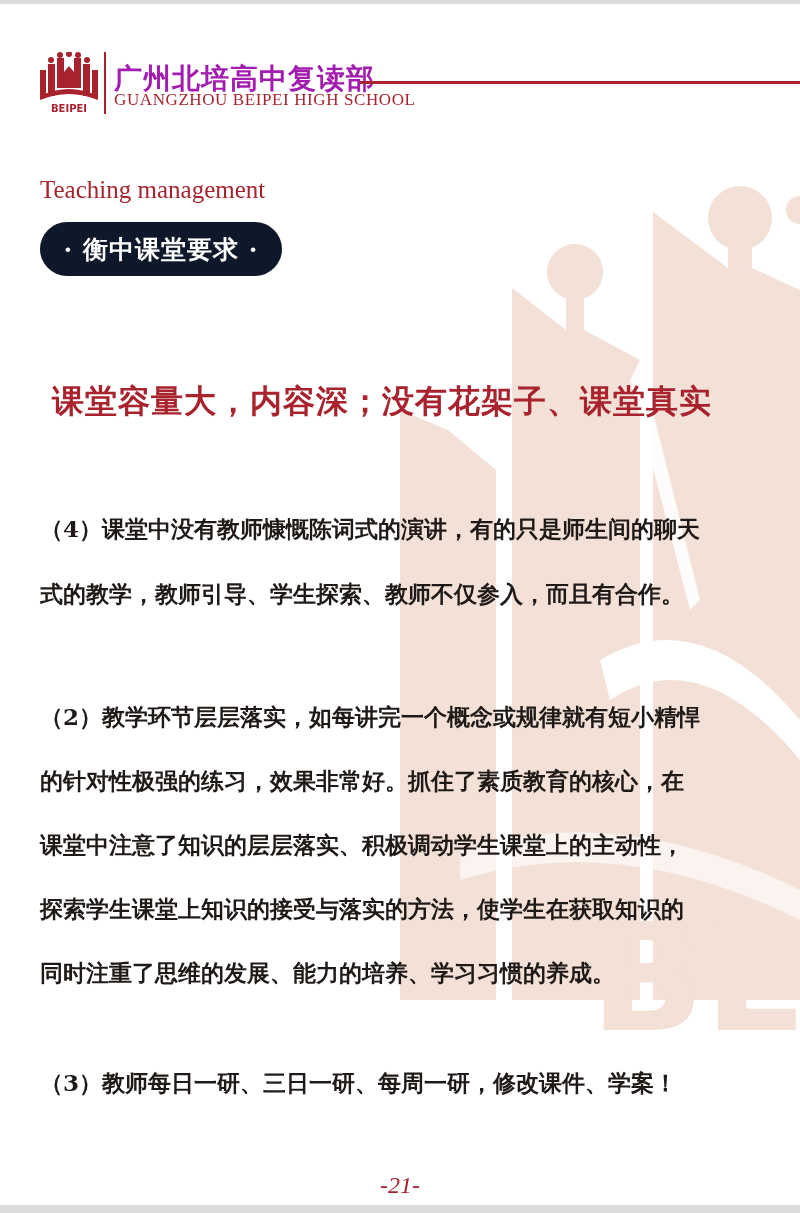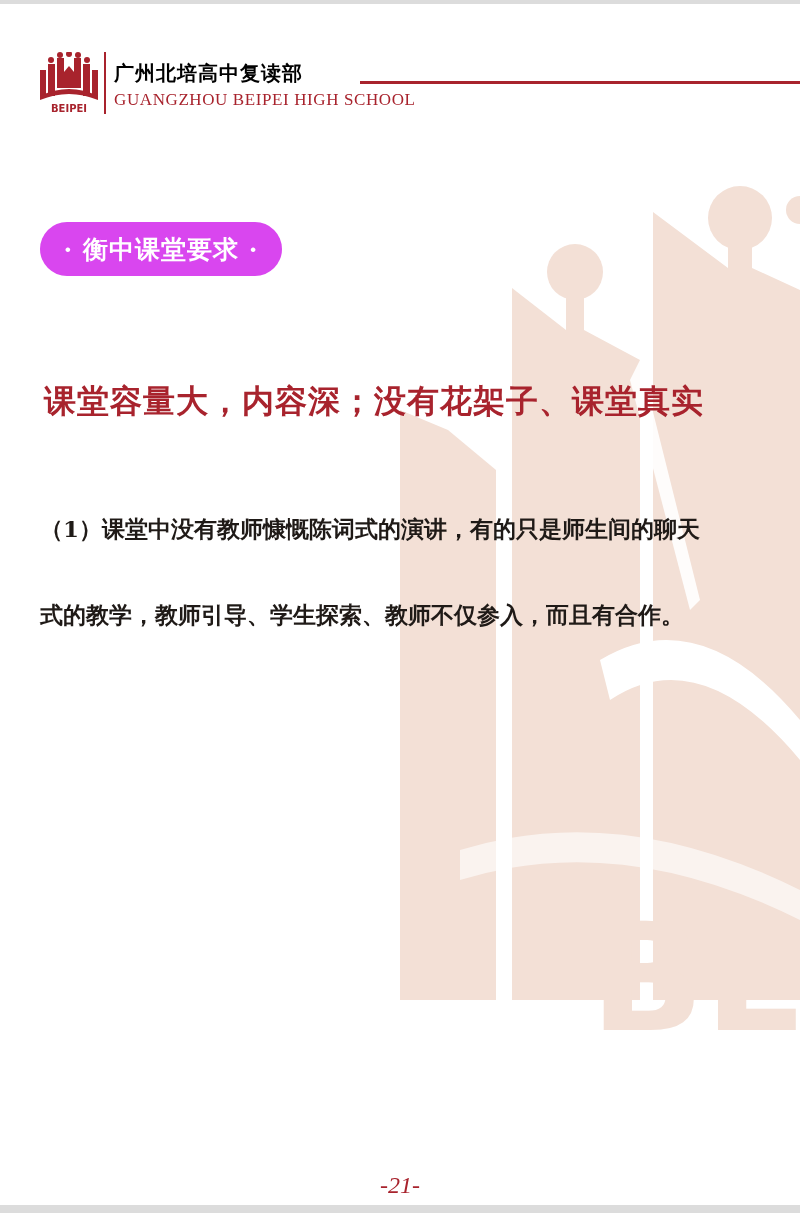--- a/index.html
+++ b/index.html
@@ -12,36 +12,36 @@
   .bottom-strip { position: absolute; left: 0; bottom: 0; width: 800px; height: 8px; background: #dcdcdc; }
 
   
   .watermark { position: absolute; left: 0; top: 0; width: 800px; height: 1213px; z-index: 0; }
 
   .content { position: absolute; left: 0; top: 0; width: 800px; height: 1213px; z-index: 1; }
 
   
   .logo { position: absolute; left: 38px; top: 52px; width: 62px; height: 62px; }
   .logo-divider { position: absolute; left: 104px; top: 52px; width: 2px; height: 62px; background: #a8232d; }
-  .school-cn { position: absolute; left: 114px; top: 60px; font-size: 20px; font-weight: bold; color: #000000; letter-spacing: 1px; white-space: nowrap; }
+  .school-cn { position: absolute; left: 114px; top: 60px; font-size: 28px; font-weight: bold; color: #a21caf; letter-spacing: 1px; white-space: nowrap; }
   .school-en { position: absolute; left: 114px; top: 90px; font-size: 17px; color: #a8232d; letter-spacing: 0.6px; white-space: nowrap; font-family: "Liberation Serif", serif; }
   .header-rule { position: absolute; left: 360px; top: 81px; width: 440px; height: 3px; background: #a8232d; }
 
   .section-cn { position: absolute; left: 40px; top: 138px; font-size: 36px; font-weight: bold; color: #a8232d; letter-spacing: 2px; white-space: nowrap; }
   .section-en { position: absolute; left: 40px; top: 176px; font-size: 25px; color: #a8232d; white-space: nowrap; font-family: "Liberation Serif", serif; }
 
-  .pill { position: absolute; left: 40px; top: 222px; width: 242px; height: 54px; border-radius: 27px; background: #d946ef;
+  .pill { position: absolute; left: 40px; top: 222px; width: 242px; height: 54px; border-radius: 27px; background: #0f172a;
           color: #ffffff; font-size: 25px; font-weight: bold; display: flex; align-items: center; justify-content: center; letter-spacing: 1px; white-space: nowrap; }
 
-  .headline { position: absolute; left: 44px; top: 380px; font-size: 32px; font-weight: bold; color: #a8232d; letter-spacing: 1px; white-space: nowrap; }
+  .headline { position: absolute; left: 52px; top: 380px; font-size: 32px; font-weight: bold; color: #a8232d; letter-spacing: 1px; white-space: nowrap; }
 
   .para { position: absolute; left: 40px; width: 730px; font-size: 23px; font-weight: bold; color: #1f1a17; }
   .para .line { display: block; height: 30px; line-height: 30px; white-space: nowrap; }
   .p1 { top: 514px; }
-  .p1 .line + .line { margin-top: 56px; }
+  .p1 .line + .line { margin-top: 36px; font-family: Liberation Serif, serif; }
   .p2 { top: 702px; }
   .p2 .line + .line { margin-top: 34px; }
   .p3 { top: 1068px; }
 
   .page-num { position: absolute; left: 0; width: 800px; top: 1172px; text-align: center; font-size: 24px; color: #a8232d; font-family: "Liberation Serif", serif; font-style: italic; }
 </style>
 </head>
 <body>
 
 <div class="top-strip"></div>
@@ -85,27 +85,38 @@
       <polygon points="26,20 31,14 36,20 36,36 26,36"></polygon>
       <path d="M2,44 Q31,30 60,44 L60,48 Q31,36 2,48 Z"></path>
     </g>
     <text x="31" y="60" text-anchor="middle" font-size="10" font-weight="bold" fill="#a8232d" font-family="DejaVu Sans, sans-serif">BEIPEI</text>
   </svg>
   <div class="logo-divider"></div>
   <div class="school-cn">广州北培高中复读部</div>
   <div class="school-en">GUANGZHOU BEIPEI HIGH SCHOOL</div>
   <div class="header-rule"></div>
 
+  <div class="section-en">Teaching management</div>
   <div class="pill">· 衡中课堂要求 ·</div>
 
   <div class="headline">课堂容量大，内容深；没有花架子、课堂真实</div>
 
   <div class="para p1">
-    <span class="line">（1）课堂中没有教师慷慨陈词式的演讲，有的只是师生间的聊天</span>
+    <span class="line">（4）课堂中没有教师慷慨陈词式的演讲，有的只是师生间的聊天</span>
     <span class="line">式的教学，教师引导、学生探索、教师不仅参入，而且有合作。</span>
   </div>
 
+  <div class="para p2">
+    <span class="line">（2）教学环节层层落实，如每讲完一个概念或规律就有短小精悍</span>
+    <span class="line">的针对性极强的练习，效果非常好。抓住了素质教育的核心，在</span>
+    <span class="line">课堂中注意了知识的层层落实、积极调动学生课堂上的主动性，</span>
+    <span class="line">探索学生课堂上知识的接受与落实的方法，使学生在获取知识的</span>
+    <span class="line">同时注重了思维的发展、能力的培养、学习习惯的养成。</span>
+  </div>
 
+  <div class="para p3">
+    <span class="line">（3）教师每日一研、三日一研、每周一研，修改课件、学案！</span>
+  </div>
 
   <div class="page-num">-21-</div>
 </div>
 
 <div class="bottom-strip"></div>
 
 </body></html>

